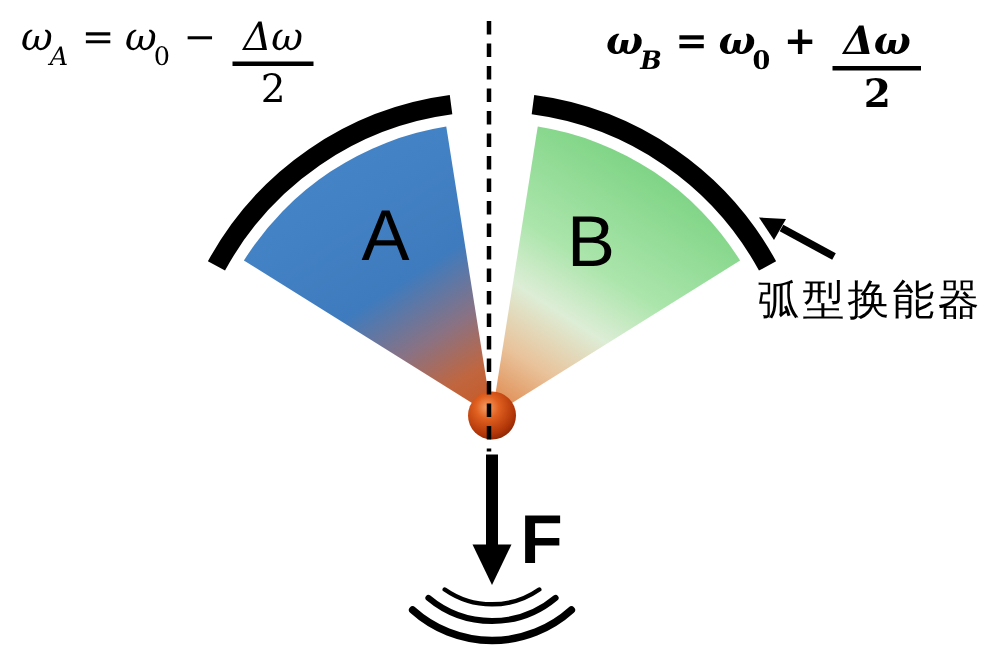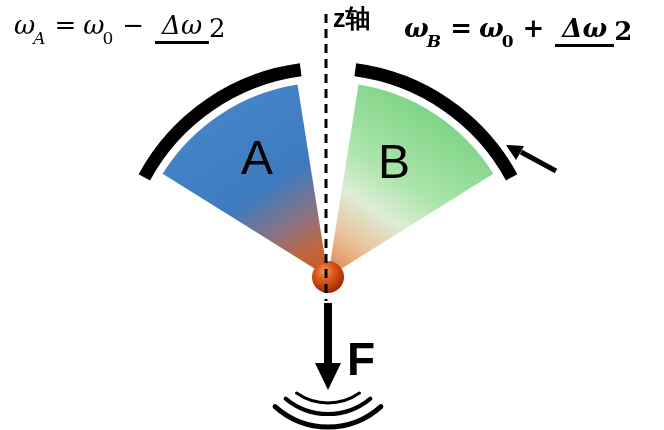--- a/index.html
+++ b/index.html
@@ -21,21 +21,21 @@
   #force-label{left:347px;top:332px;font-size:46px;font-weight:bold;}
   .formula{
     position:absolute;display:flex;align-items:flex-start;
     font-family:"DejaVu Serif", serif;
     font-size:26px;gap:7px;
   }
   #formula-a{left:14px;top:10px;}
   #formula-b{left:404px;top:13px;font-weight:bold;}
   .it{font-style:italic;}
   .formula sub{font-size:17px;font-style:italic;line-height:0;position:relative;top:4px;left:-2px;}
-  .frac{display:flex;align-items:center;margin-left:4px;}
+  .frac{display:flex;flex-direction:column;align-items:center;margin-left:4px;}
   .frac .num{padding:0 7px 1px;border-bottom:3px solid #000;}
   .frac .den{padding-top:1px;}
 </style>
 </head>
 <body>
 
 <div id="stage">
 
   <svg id="diagram-svg" width="664" height="430" viewBox="0 0 664 430" xmlns="http://www.w3.org/2000/svg">
     <defs>
@@ -97,18 +97,18 @@
     <span><span class="it">ω</span><sub>B</sub></span>
     <span>=</span>
     <span><span class="it">ω</span><sub style="font-style:normal">0</sub></span>
     <span>+</span>
     <span class="frac">
       <span class="num it">Δω</span>
       <span class="den">2</span>
     </span>
   </div>
 
-  <div class="label" id="z-axis-label">z轴</div>
   <div class="label" id="sector-a-label">A</div>
   <div class="label" id="sector-b-label">B</div>
+  <div class="label" id="transducer-label">弧型换能器</div>
   <div class="label" id="force-label">F</div>
 
 </div>
 
 </body></html>

